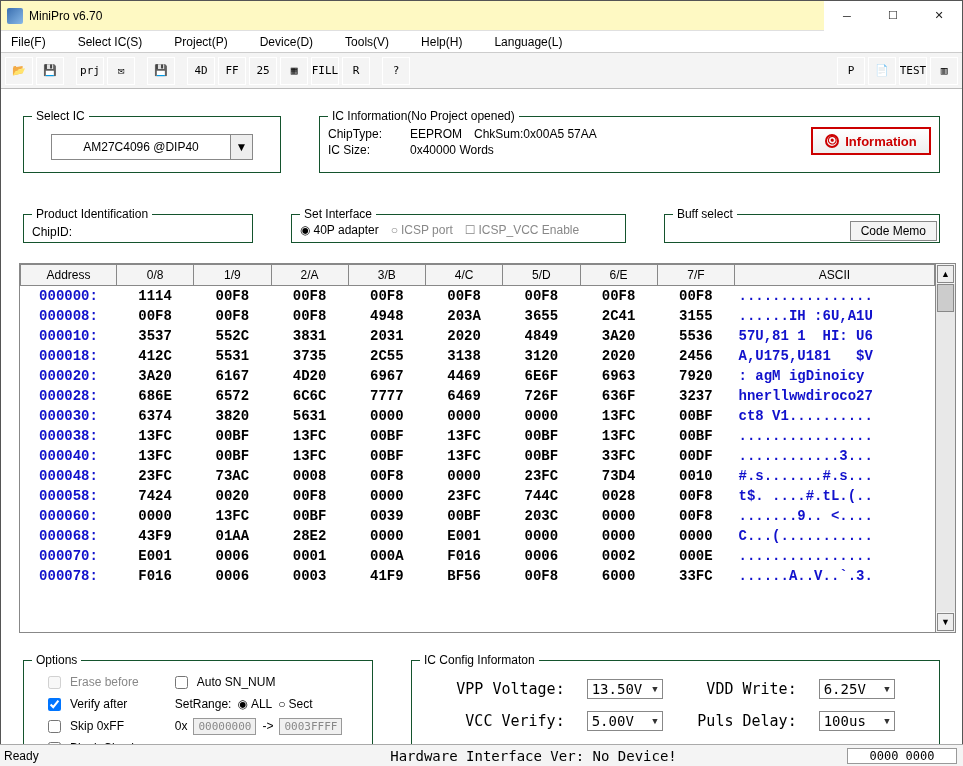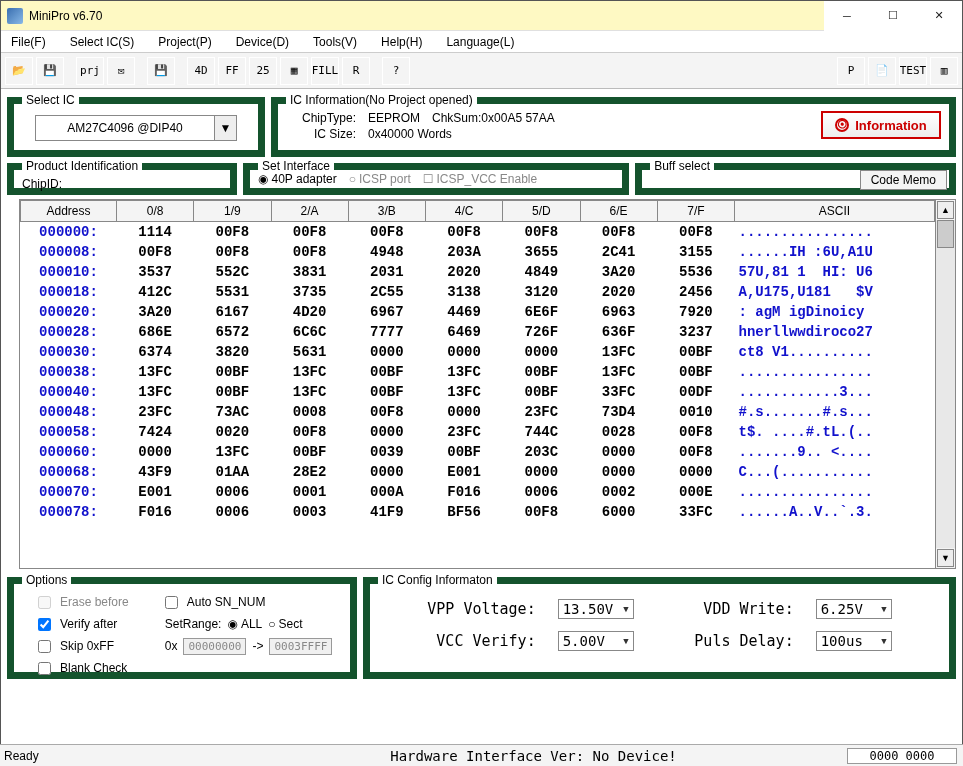--- a/index.html
+++ b/index.html
@@ -35,21 +35,21 @@
   .win-btn { width: 46px; height: 30px; display:flex; align-items:center; justify-content:center; font-family: "Segoe UI Symbol", sans-serif; font-size: 11px; background:#fff; border:none; color:#222;}
 
   
   .menubar {
     display: flex;
     align-items: center;
     height: 22px;
     border-bottom: 1px solid #ccc;
     padding: 0 4px;
     background:#fff;
-    gap: 12px;
+    gap: 20px;
   }
   .menuitem { padding: 2px 6px; font-size: 12px; }
 
   
   .toolbar {
     display: flex;
     align-items: center;
     height: 36px;
     background:#f4f4f4;
     border-bottom: 1px solid #bbb;
@@ -66,23 +66,23 @@
   .tool-sep { width:6px; height:28px; }
   .tool-spacer { flex:1; }
 
   
   .upper-area {
     display:flex;
     gap:6px;
     padding:4px 6px 0 6px;
   }
   fieldset {
-    border: 7px solid #14532d;
+    border: 1px solid #14532d;
     padding: 4px 8px 6px 8px;
-    margin:0;
+    margin:16px;
     position: relative;
   }
   legend { font-size: 12px; padding: 0 4px; }
 
   .select-ic { width: 258px; height:64px; display:flex; align-items:center; justify-content:center;}
   .select-ic-inner { display:flex; align-items:center; }
   .ic-combo {
     width: 180px; height:26px; border:1px solid #888; display:flex; align-items:center; justify-content:center;
     font-size:12px; background:#fff;
   }
@@ -248,21 +248,21 @@
     <legend>Select IC</legend>
     <div class="select-ic-inner">
       <div class="ic-combo">AM27C4096  @DIP40</div>
       <div class="ic-combo-btn">▼</div>
     </div>
   </fieldset>
 
   <fieldset class="ic-info">
     <legend>IC Information(No Project opened)</legend>
     <div style="display:flex; align-items:flex-start;">
-      <div style="flex:1;text-align:right;">
+      <div style="flex:1;">
         <div class="line">
           <span class="label">ChipType:</span>
           <span>EEPROM</span>
           <span>ChkSum:0x00A5 57AA</span>
         </div>
         <div class="line">
           <span class="label">IC Size:</span>
           <span>0x40000 Words</span>
         </div>
       </div>

